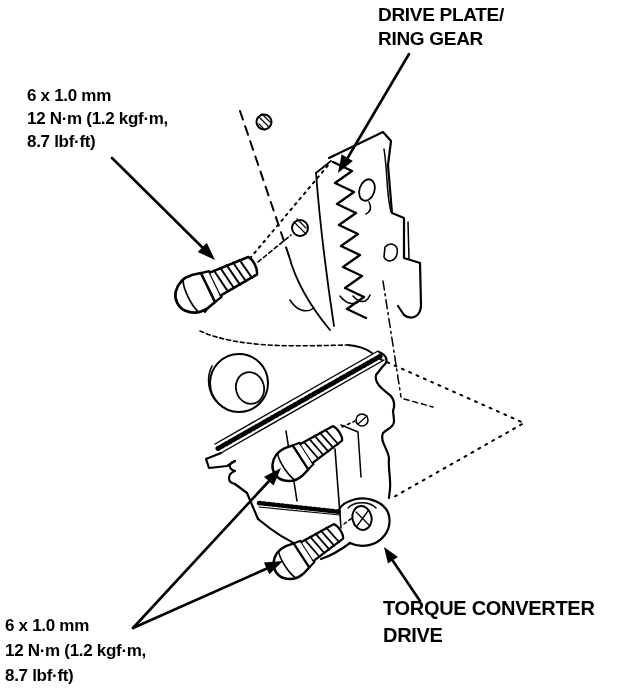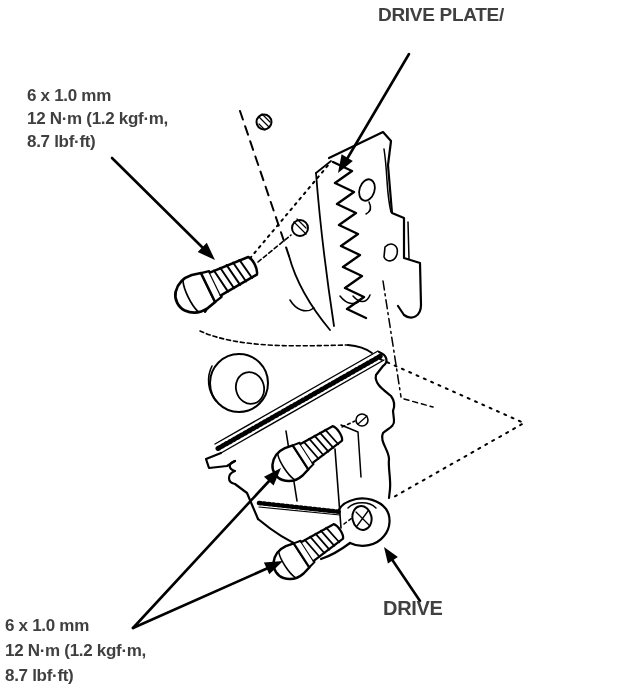--- a/index.html
+++ b/index.html
@@ -7,21 +7,21 @@
     position:relative;
     width:624px;height:692px;
     background:#ffffff;
     font-family:"Liberation Sans", sans-serif;
     overflow:hidden;
   }
   .stage svg{position:absolute;left:0;top:0;}
   .callout{
     position:absolute;
     font-weight:700;
-    color:#404040;
+    color:#000000;
     white-space:nowrap;
     letter-spacing:-0.3px;
   }
   #label-drive-plate{left:378px;top:3px;font-size:19px;line-height:24px;}
   #label-spec-top{left:27px;top:84px;font-size:17px;line-height:23px;}
   #label-spec-bottom{left:5px;top:613px;font-size:17px;line-height:25px;}
   #label-tc-cover{left:383px;top:595px;font-size:20px;line-height:27px;}
 </style>
 </head>
 <body>
@@ -149,31 +149,33 @@
       </g>
       <g>
         <path d="M420,601 L391,558"></path>
         <polygon points="384,547 397.9,557 387.9,563.6" fill="#000" stroke="none"></polygon>
       </g>
     </g>
   </svg>
 
   <div class="callout" id="label-drive-plate">
     <div>DRIVE PLATE/</div>
+    <div>RING GEAR</div>
   </div>
 
   <div class="callout" id="label-spec-top">
     <div>6 x 1.0 mm</div>
     <div>12 N·m (1.2 kgf·m,</div>
     <div>8.7 lbf·ft)</div>
   </div>
 
   <div class="callout" id="label-spec-bottom">
     <div>6 x 1.0 mm</div>
     <div>12 N·m (1.2 kgf·m,</div>
     <div>8.7 lbf·ft)</div>
   </div>
 
   <div class="callout" id="label-tc-cover">
+    <div>TORQUE CONVERTER</div>
     <div>DRIVE</div>
   </div>
 
 </div>
 
 </body></html>

